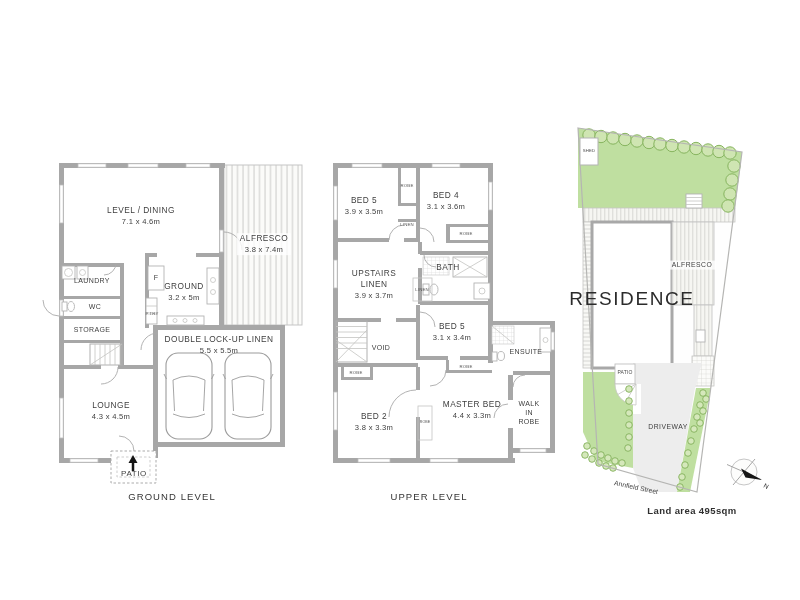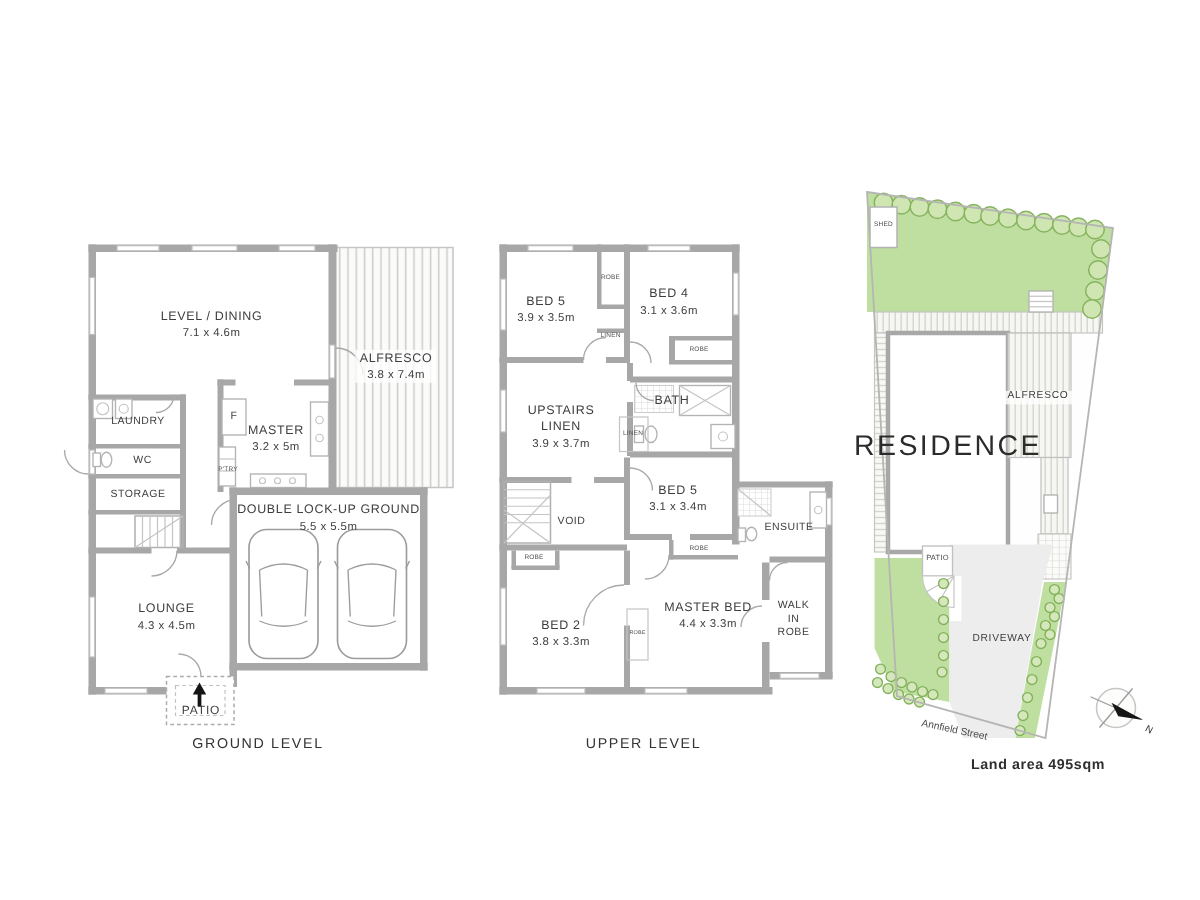--- a/index.html
+++ b/index.html
@@ -355,27 +355,27 @@
     <div class="dm">7.1 x 4.6m</div>
   </div>
   <div class="lbl t-room bgw" style="left:264px;top:244px">
     <div class="nm">ALFRESCO</div>
     <div class="dm">3.8 x 7.4m</div>
   </div>
   <div class="lbl t-sm" style="left:92px;top:281px">LAUNDRY</div>
   <div class="lbl t-sm" style="left:95px;top:307px">WC</div>
   <div class="lbl t-sm" style="left:92px;top:330px">STORAGE</div>
   <div class="lbl t-room" style="left:184px;top:292px">
-    <div class="nm">MASTER</div>
+    <div class="nm">GROUND</div>
     <div class="dm">3.2 x 5m</div>
   </div>
   <div class="lbl t-sm" style="left:156px;top:278px">F</div>
   <div class="lbl t-tiny" style="left:152px;top:313px">P'TRY</div>
   <div class="lbl t-room" style="left:219px;top:345px">
-    <div class="nm">DOUBLE LOCK-UP GROUND</div>
+    <div class="nm">DOUBLE LOCK-UP LINEN</div>
     <div class="dm">5.5 x 5.5m</div>
   </div>
   <div class="lbl t-room" style="left:111px;top:411px">
     <div class="nm">LOUNGE</div>
     <div class="dm">4.3 x 4.5m</div>
   </div>
   <div class="lbl t-patio" style="left:134px;top:474px">PATIO</div>
   <div class="lbl t-title" style="left:172px;top:497px">GROUND LEVEL</div>
 
   <div class="lbl t-room" style="left:364px;top:206px">

